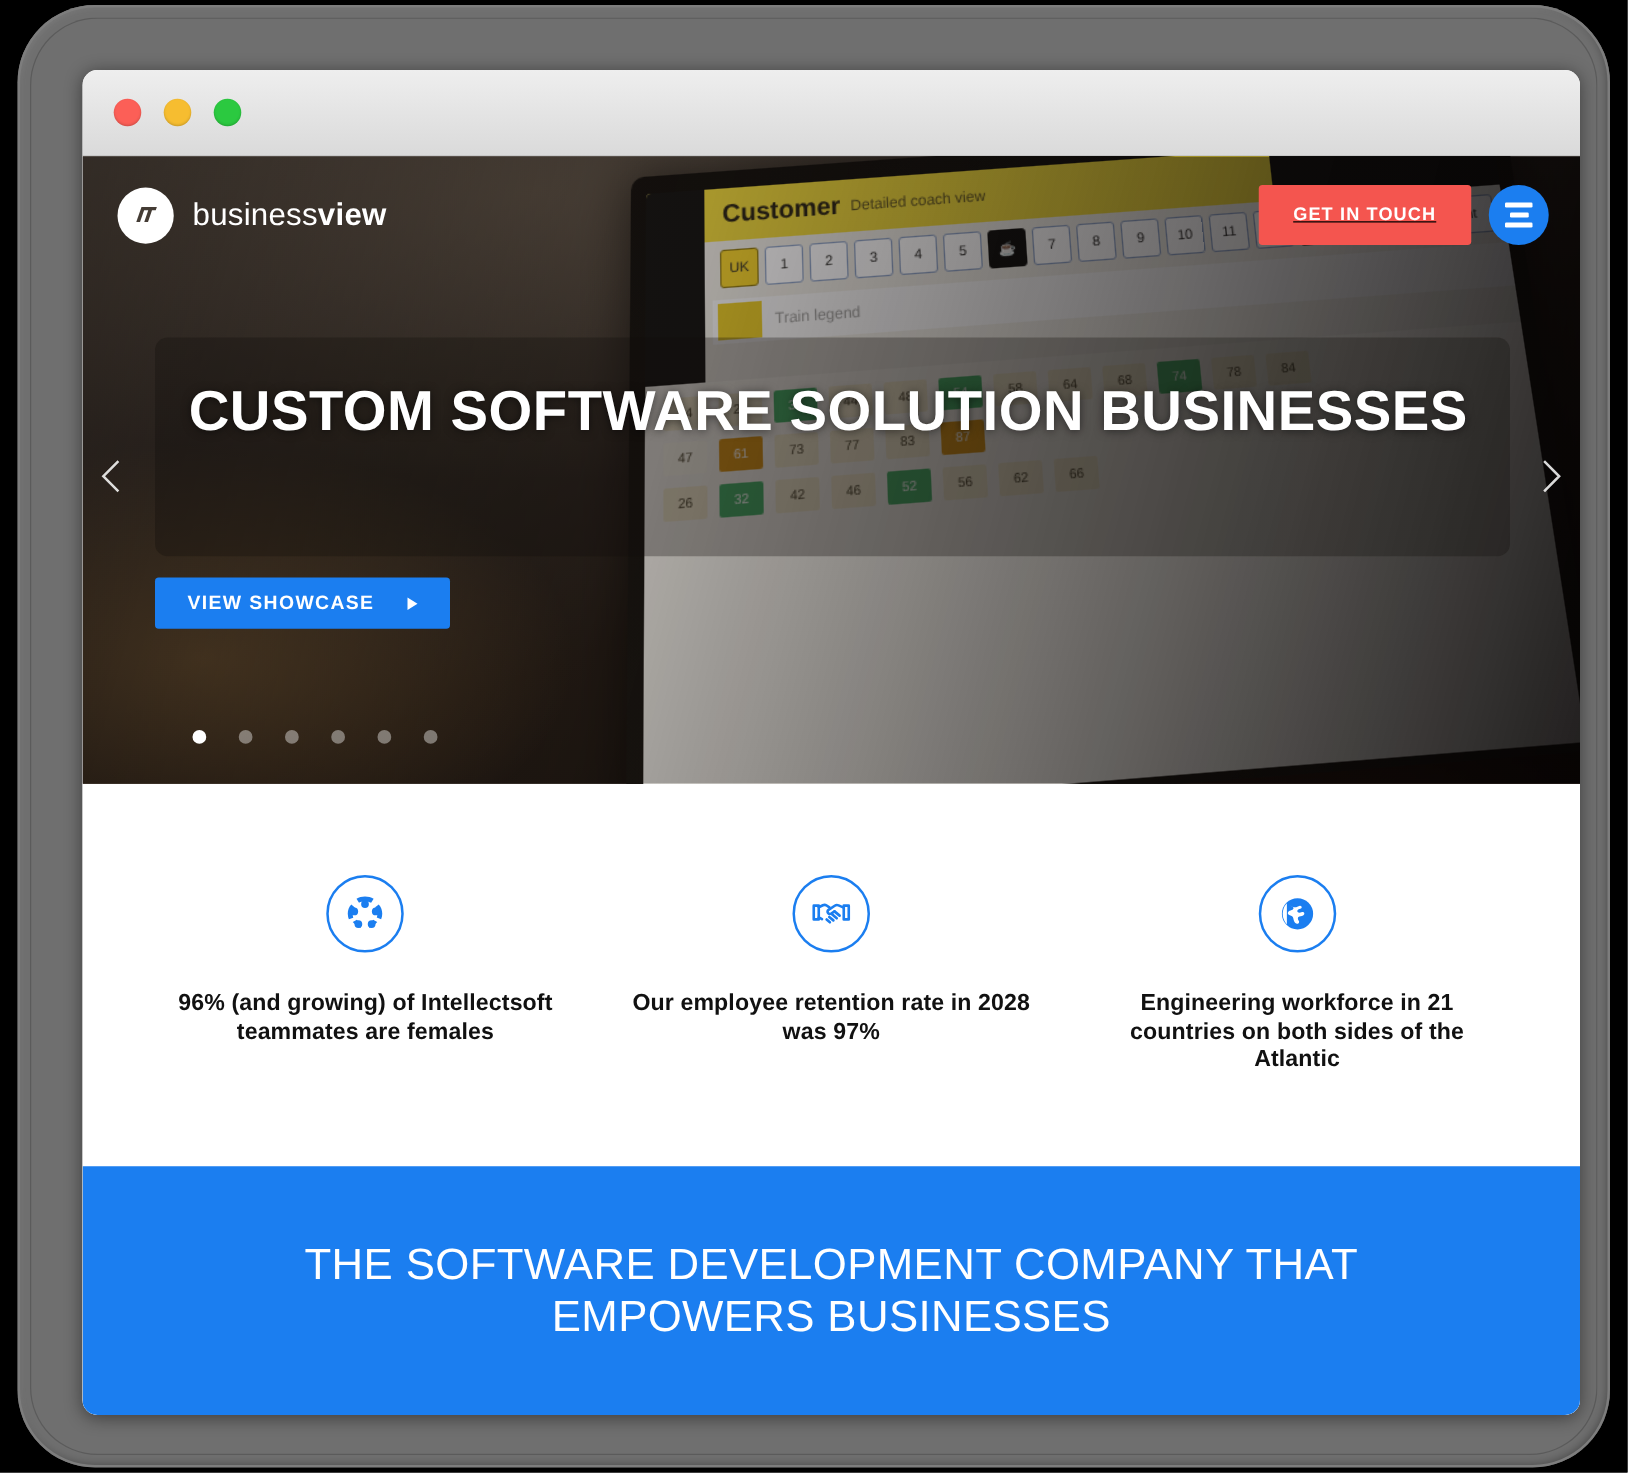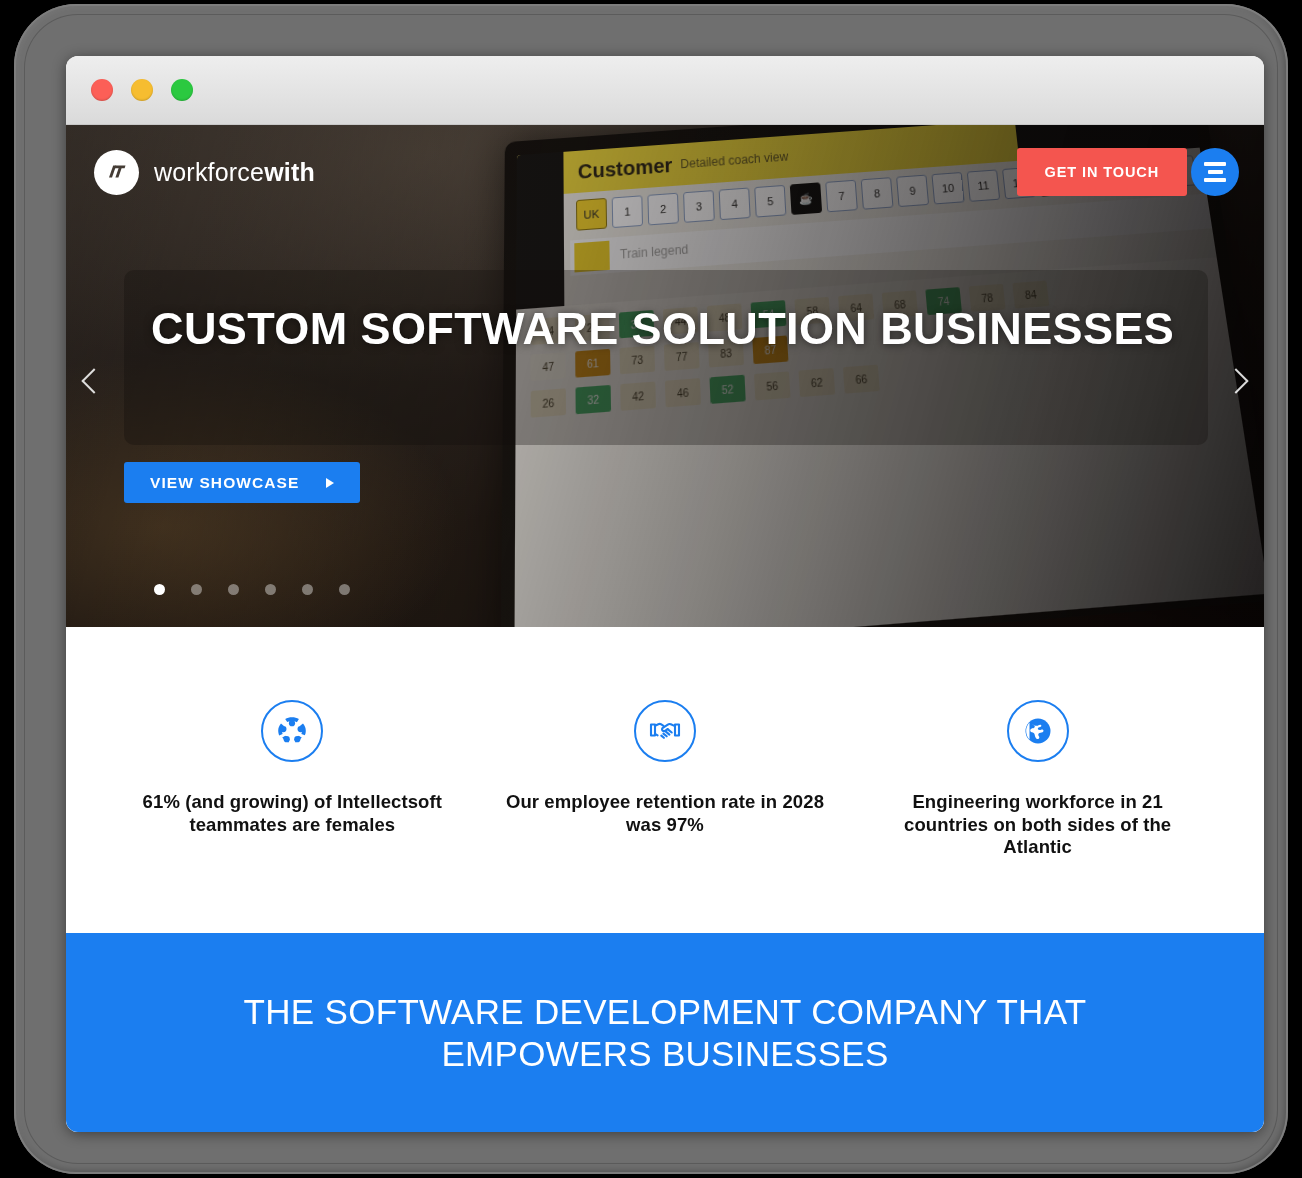--- a/index.html
+++ b/index.html
@@ -117,21 +117,21 @@
   }
   #logo-block { display:flex; align-items:center; gap:15px; }
   #logo-mark {
     width:45px; height:45px; border-radius:50%; background:#fff;
     display:flex; align-items:center; justify-content:center;
   }
   #logo-mark svg { display:block; }
   #logo-text { color:#fff; font-size:25px; letter-spacing:0.2px; }
   #logo-text b { font-weight:700; }
   #logo-text span.light { font-weight:400; }
-  #header-right { margin-left:auto; display:flex; align-items:center; gap:4px; }
+  #header-right { margin-left:auto; display:flex; align-items:center; gap:14px;text-decoration:underline; }
   #get-in-touch {
     background:#f4554f; color:#fff; border:none;
     font-size:14.5px; font-weight:700; letter-spacing:0.9px;
     padding:16px 28px; border-radius:3px; cursor:pointer;
     font-family:"Liberation Sans",sans-serif;
   }
   #menu-button {
     width:48px; height:48px; border-radius:50%; background:#1b7ef0;
     border:none; cursor:pointer; display:flex; align-items:center;
     justify-content:center; flex-direction:column; gap:4px;
@@ -313,21 +313,21 @@
         <div id="hero-scrim"></div>
 
         <header id="site-header">
           <div id="logo-block">
             <span id="logo-mark">
               <svg width="26" height="26" viewBox="0 0 26 26">
                 <path d="M5 18.5 L9.2 6.5 L12.2 6.5 L8 18.5 Z" fill="#443c35"></path>
                 <path d="M11.4 6.5 L21.5 6.5 L20.6 9.2 L17.6 9.2 L14.4 18.5 L11.4 18.5 L14.6 9.2 L10.5 9.2 Z" fill="#443c35"></path>
               </svg>
             </span>
-            <span id="logo-text"><span class="light">workforce</span><b>with</b></span>
+            <span id="logo-text"><span class="light">business</span><b>view</b></span>
           </div>
 
           <div id="header-right">
             <button id="get-in-touch">GET IN TOUCH</button>
             <button id="menu-button">
               <i></i>
               <i></i>
               <i></i>
             </button>
           </div>
@@ -372,21 +372,21 @@
                 <path d="M8.2 24.6l3.3-1.8c1 1.4 2.4 2.5 4 3.1l-1.1 3.5a13.6 13.6 0 0 1-6.2-4.8z"></path>
                 <path d="M27.8 24.6a13.6 13.6 0 0 1-6.2 4.8l-1.1-3.5c1.6-.6 3-1.7 4-3.1z"></path>
                 <circle cx="18" cy="10.2" r="3.1"></circle>
                 <circle cx="9.4" cy="16.1" r="3.1"></circle>
                 <circle cx="26.6" cy="16.1" r="3.1"></circle>
                 <circle cx="12.7" cy="26.2" r="3.1"></circle>
                 <circle cx="23.3" cy="26.2" r="3.1"></circle>
               </g>
             </svg>
           </div>
-          <div class="feature-text">61% (and growing) of Intellectsoft teammates are females</div>
+          <div class="feature-text">96% (and growing) of Intellectsoft teammates are females</div>
         </div>
 
         <div class="feature">
           <div class="feature-icon">
             <svg width="36" height="36" viewBox="0 0 36 36">
               <g fill="none" stroke="#1b7ef0" stroke-width="2.1" stroke-linejoin="round" stroke-linecap="round">
                 <path d="M4 11.5h4v11H4z"></path>
                 <path d="M28 11.5h4v11h-4z"></path>
                 <path d="M8 12.8l3.3-1.6c1-.5 2.1-.4 3 .2l2.2 1.5"></path>
                 <path d="M28 13.1l-4.2-1.8c-1-.4-2.1-.3-3 .3l-5 3.3c-.9.6-1 1.8-.3 2.6.6.7 1.7.8 2.5.3l2.6-1.7"></path>

